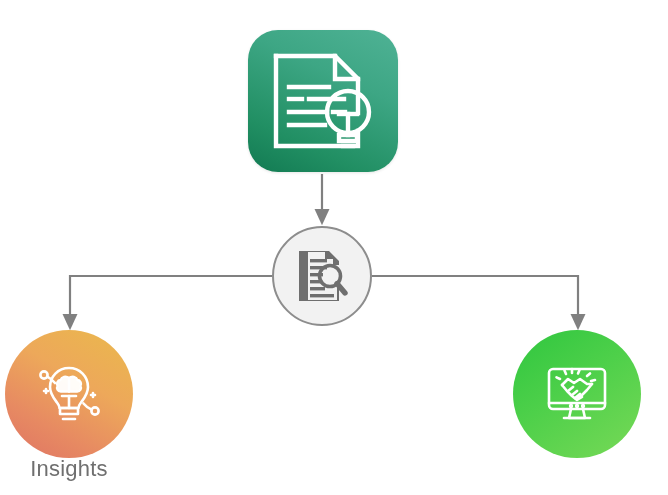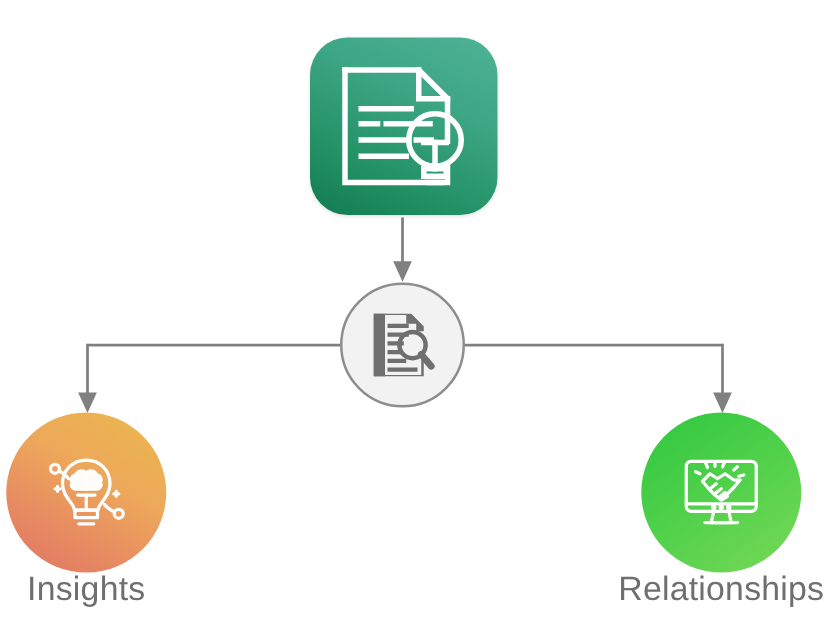--- a/index.html
+++ b/index.html
@@ -85,21 +85,21 @@
     width: 72px;
     height: 72px;
     display: block;
   }
   .leaf .caption {
     position: absolute;
     top: 126px;
     left: 50%;
     transform: translateX(-50%);
     white-space: nowrap;
-    font-size: 27px;
+    font-size: 22px;
     color: #6f6f6f;
     font-family: "Liberation Sans", sans-serif;
     font-weight: 400;
     letter-spacing: 0.2px;
   }
 
   #leaf-insights {
     left: 5px;
     top: 330px;
   }
@@ -225,16 +225,15 @@
         <path d="M51,26 L46,32 L41,37 L37,40"></path>
         <path d="M27,33 L32,29"></path>
         <path d="M31,37 L36,33"></path>
         <path d="M34,40 L39,36"></path>
 
         <path d="M25,16 l-1.5,-3.5 M31,15 l0,-4 M37,15.5 l1.5,-3.5"></path>
         <path d="M46,18 l3,-2.6 M50,23 l4,-1"></path>
         <path d="M19,21 l-3.5,-1.6"></path>
       </svg>
     </div>
-    <div class="caption">Relationships</div>
   </div>
 
 </div>
 
 </body></html>

